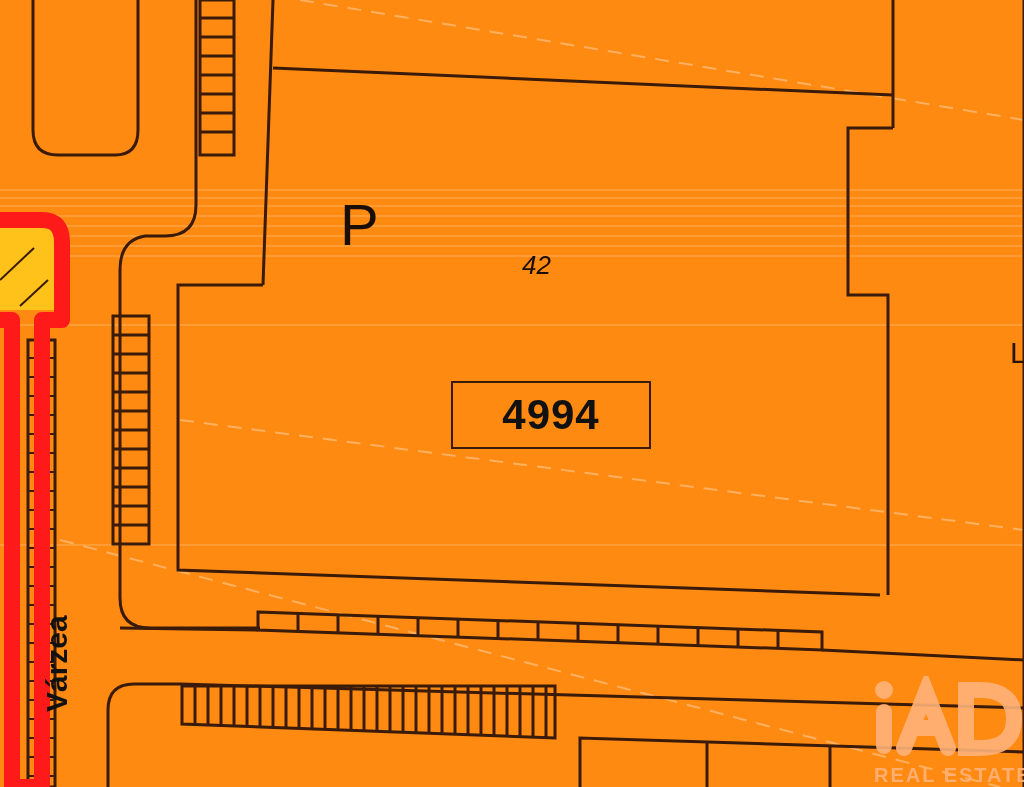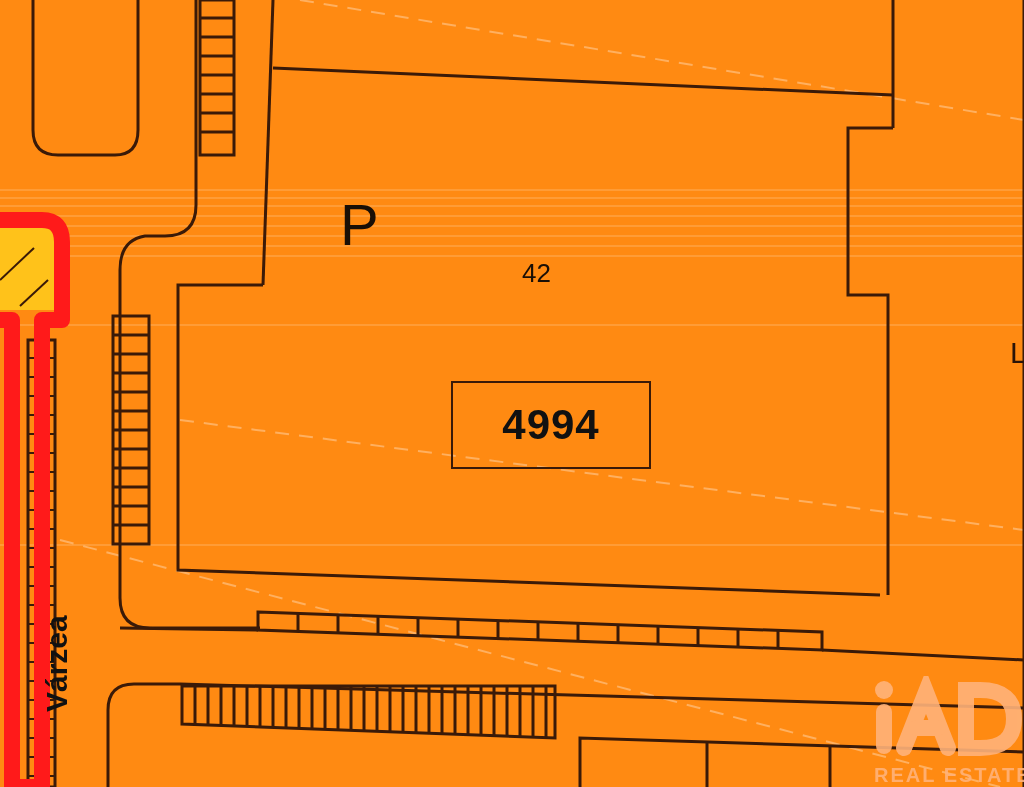--- a/index.html
+++ b/index.html
@@ -1,22 +1,22 @@
 <!DOCTYPE html>
 <html><head>
 <meta charset="utf-8">
 <style>
   html, body { margin: 0; padding: 0; }
   body { width: 1024px; height: 787px; overflow: hidden; background: #ff8a12; font-family: "Liberation Sans", sans-serif; }
   #map { position: relative; width: 1024px; height: 787px; }
   #map svg { position: absolute; left: 0; top: 0; }
   .lbl { position: absolute; color: #1a0f06; font-family: "Liberation Sans", sans-serif; }
   .zone-letter { left: 340px; top: 196px; font-size: 58px; line-height: 1; }
-  .door-number { left: 522px; top: 260px; font-size: 26px; line-height: 1; }
-  .parcel-box { position: absolute; left: 451px; top: 381px; width: 200px; height: 88px; border: 2px solid #3a1a08; box-sizing: border-box; display: flex; align-items: center; justify-content: center; }
+  .door-number { left: 522px; top: 252px; font-size: 26px; line-height: 1; font-style: italic; }
+  .parcel-box { position: absolute; left: 451px; top: 381px; width: 200px; height: 68px; border: 2px solid #3a1a08; box-sizing: border-box; display: flex; align-items: center; justify-content: center; }
   .parcel-id { font-size: 42px; font-weight: bold; color: #111; letter-spacing: 1px; }
   .street-label { left: 40px; top: 712px; font-size: 30px; font-weight: bold; transform: rotate(-90deg); transform-origin: left top; white-space: nowrap; color: #111; }
   .partial-label { left: 1010px; top: 336px; font-size: 30px; color: #2a1408; }
   .logo { position: absolute; left: 868px; top: 676px; width: 160px; height: 111px; }
   .logo-text { position: absolute; left: 6px; top: 88px; font-size: 20px; font-weight: bold; letter-spacing: 2px; color: #ffb27a; opacity: 0.9; white-space: nowrap; }
 </style>
 </head>
 <body>
 
 <div id="map">

